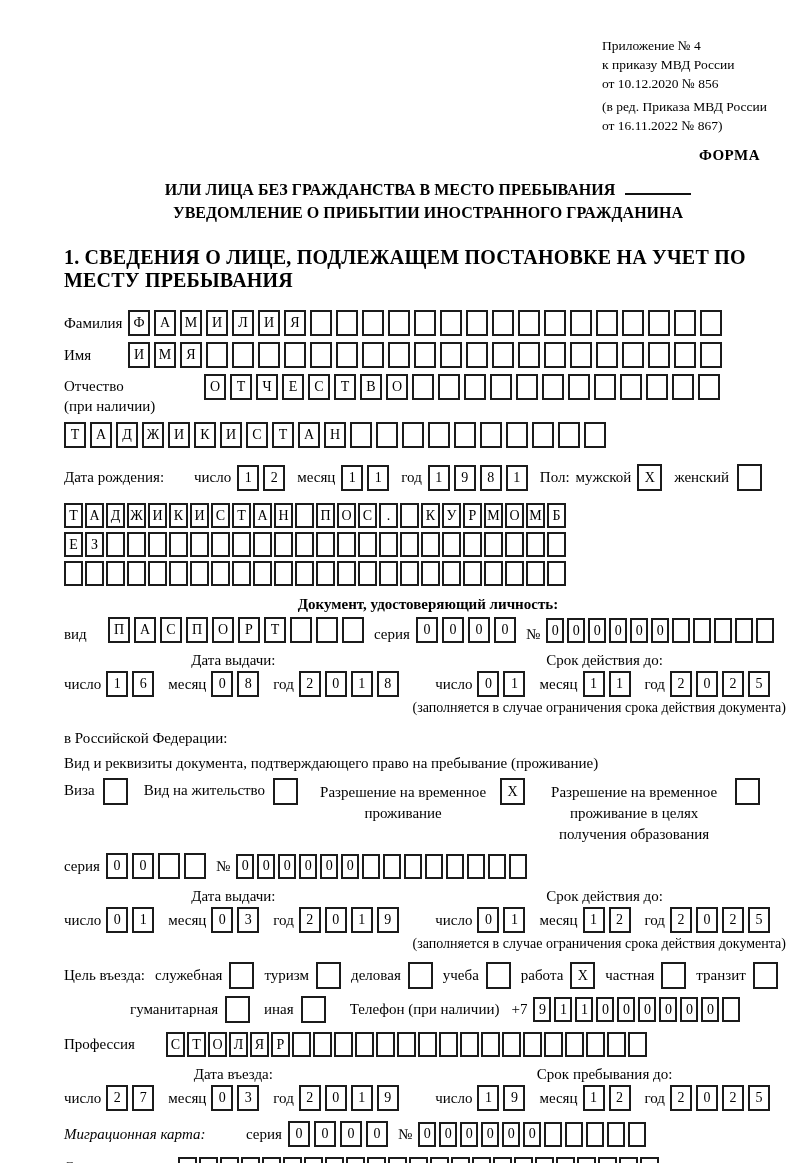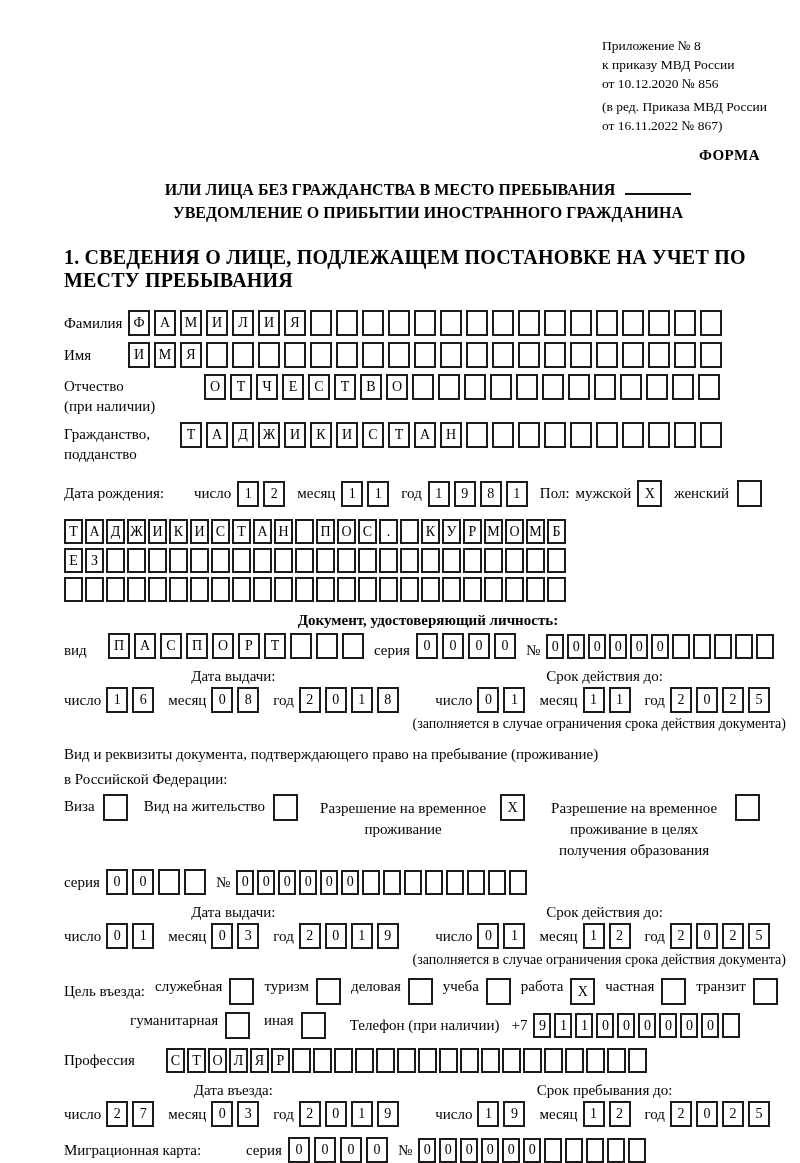--- a/index.html
+++ b/index.html
@@ -57,35 +57,35 @@
   .intro { margin-top:10px; line-height:25px; }
 
   .options-row { display:flex; align-items:flex-start; margin-top:2px; }
   .opt { display:flex; align-items:flex-start; }
   .opt-label { padding-top:4px; }
   .opt-center { text-align:center; line-height:21px; padding-top:4px; }
   .w170 { width:178px; } .w185 { width:186px; }
   .opt .checkbox { margin-left:8px; }
 
   .purpose-row { display:flex; align-items:center; margin-top:10px; }
-  .purpose-row .opt-pair { display:flex; align-items:flex-start; margin-left:10px; }
+  .purpose-row .opt-pair { display:flex; align-items:center; margin-left:10px; }
   .purpose-row .opt-pair .checkbox { margin-left:7px; }
 
   .bp-rows .row { margin-top:4px; }
   .reps-rows .row { margin-top:7px; }
   .label-lines { line-height:24px; }
   .nowrap { white-space:nowrap; }
 </style>
 </head>
 <body>
 
 <div class="page">
 
   <div class="ref">
-    <div>Приложение № 8</div>
+    <div>Приложение № 4</div>
     <div>к приказу МВД России</div>
     <div>от 10.12.2020 № 856</div>
     <div class="ln3">(в ред. Приказа МВД России</div>
     <div>от 16.11.2022 № 867)</div>
   </div>
 
   <div class="forma">ФОРМА</div>
 
   <div class="title">
     <div><span>ИЛИ ЛИЦА БЕЗ ГРАЖДАНСТВА В МЕСТО ПРЕБЫВАНИЯ</span><span class="blank-line"></span></div>
@@ -172,21 +172,20 @@
         <span class="cell"></span>
         <span class="cell"></span>
         <span class="cell"></span>
         <span class="cell"></span>
         <span class="cell"></span>
         <span class="cell"></span>
       </div>
   </div>
 
   <div class="row top">
-    <span class="lbl w116 two-line"><span>Гражданство,</span><br><span>подданство</span></span>
     <div class="cells">
         <span class="cell">Т</span>
         <span class="cell">А</span>
         <span class="cell">Д</span>
         <span class="cell">Ж</span>
         <span class="cell">И</span>
         <span class="cell">К</span>
         <span class="cell">И</span>
         <span class="cell">С</span>
         <span class="cell">Т</span>
@@ -395,22 +394,22 @@
             <span class="cell">0</span>
             <span class="cell">2</span>
             <span class="cell">5</span>
           </div>
       </div>
     </div>
   </div>
   <div class="note-right">(заполняется в случае ограничения срока действия документа)</div>
 
   <div class="intro">
+    <div>в Российской Федерации:</div>
     <div>Вид и реквизиты документа, подтверждающего право на пребывание (проживание)</div>
-    <div>в Российской Федерации:</div>
   </div>
 
   <div class="options-row">
     <div class="opt">
       <span class="opt-label">Виза</span>
       <span class="checkbox"></span>
     </div>
     <div class="opt" style="margin-left:16px;">
       <span class="opt-label">Вид на жительство</span>
       <span class="checkbox"></span>
@@ -627,21 +626,21 @@
             <span class="cell">2</span>
             <span class="cell">0</span>
             <span class="cell">2</span>
             <span class="cell">5</span>
           </div>
       </div>
     </div>
   </div>
 
   <div class="row nowrap" style="margin-top:10px;">
-    <span class="lbl" style="width:152px;">Миграционная карта:</span>
+    <span class="lbl" style="width:152px;font-style:italic;">Миграционная карта:</span>
     <span class="lbl" style="margin-left:30px;">серия</span>
     <div class="cells ml6">
         <span class="cell">0</span>
         <span class="cell">0</span>
         <span class="cell">0</span>
         <span class="cell">0</span>
       </div>
     <span class="lbl ml6">№</span>
     <div class="cells sm ml6">
         <span class="cell">0</span>

